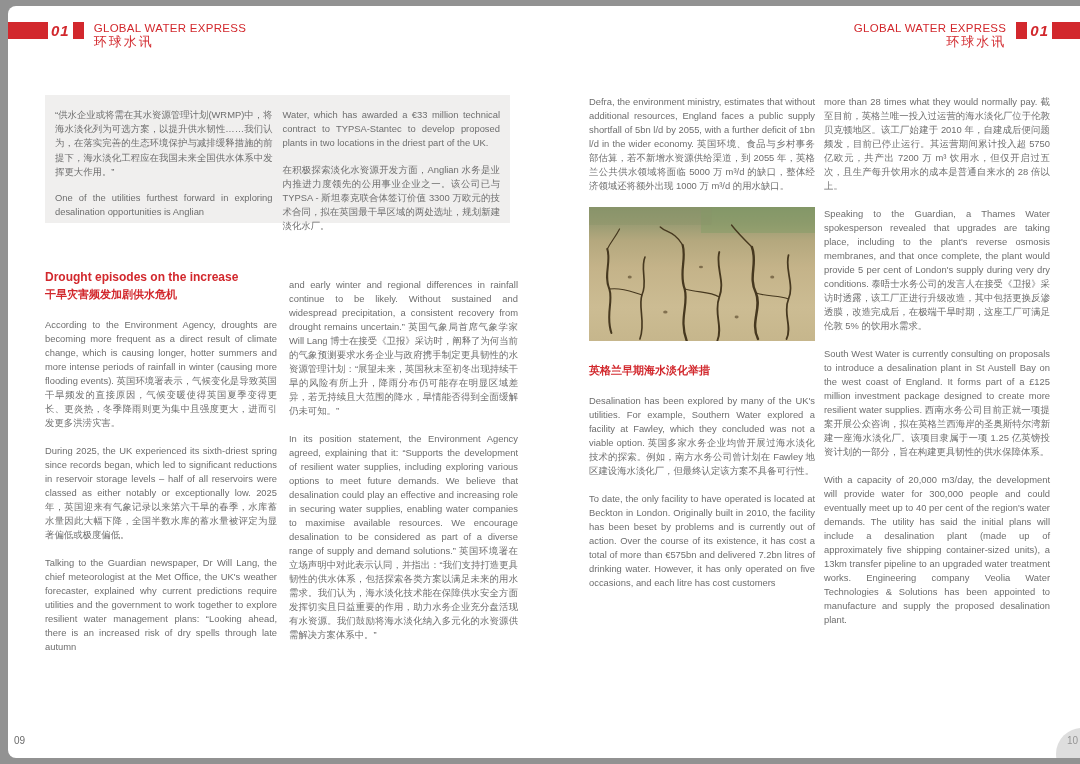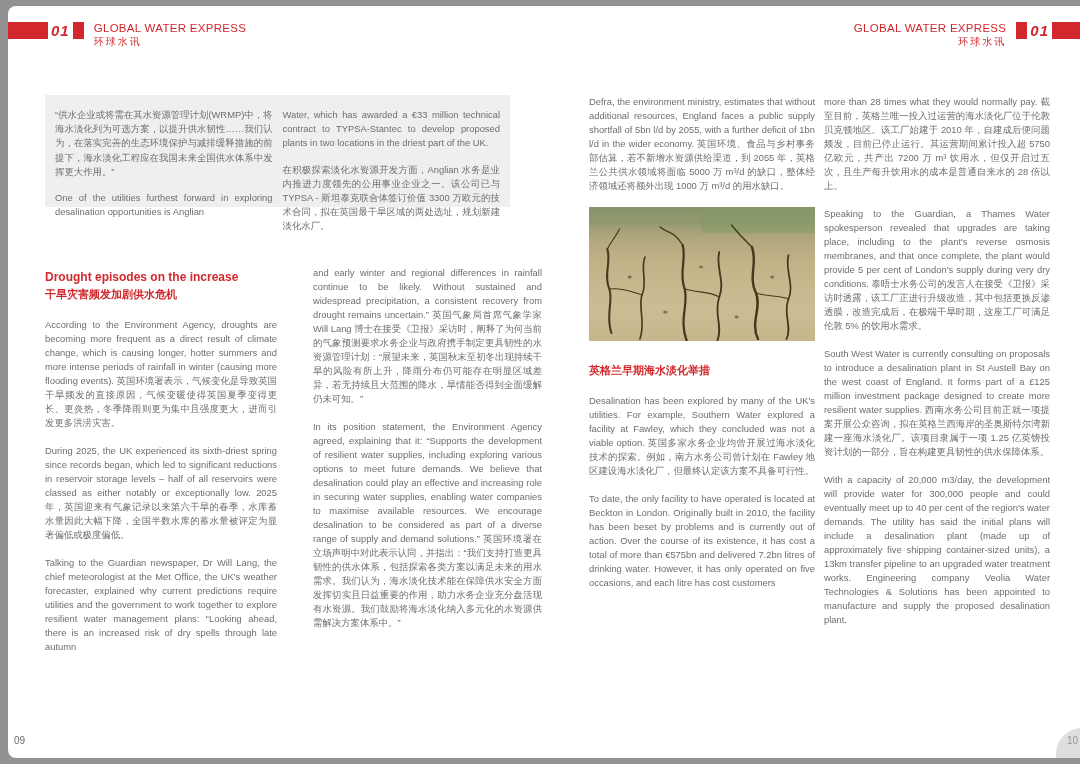--- a/index.html
+++ b/index.html
@@ -19,32 +19,32 @@
   .logo-right{right:0;}
   .issue-bar{display:block;height:17px;background:#d2282d;}
   .issue-bar.long{width:40px;}
   .issue-bar.short{width:11px;}
   .issue-digits{
     font-weight:900;font-style:italic;font-size:15px;line-height:17px;
     color:#d2282d;letter-spacing:1px;margin:0 3px;
   }
   .mag-title-block{margin:0 10px;}
   .mag-title{font-size:11.5px;font-weight:normal;color:#d2282d;letter-spacing:.3px;line-height:12px;}
-  .mag-sub{font-size:10px;color:#d2282d;letter-spacing:2px;margin-top:3px;line-height:9px;}
+  .mag-sub{font-size:13px;color:#d2282d;letter-spacing:2px;margin-top:3px;line-height:9px;}
   .logo-right .mag-title-block{text-align:right;}
   
   .col{position:absolute;font-size:9.4px;line-height:14px;color:#6e6e6e;text-align:justify;}
   .col p{margin:0 0 14px 0;}
   .col-1{left:37px;top:264px;width:232px;}
-  .col-2{left:281px;top:260px;width:229px;margin-left:24px;}
+  .col-2{left:281px;top:272px;width:229px;}
   .col-3{left:581px;top:89px;width:226px;}
   .col-4{left:816px;top:89px;width:226px;}
   
   .quote-box{
-    position:absolute;left:37px;top:89px;width:465px;height:112px;
+    position:absolute;left:37px;top:89px;width:465px;height:128px;
     box-sizing:border-box;background:#f0efee;
     padding:13px 10px;display:flex;gap:10px;
     font-size:9.4px;line-height:14.2px;color:#6e6e6e;text-align:justify;
   }
   .quote-col{flex:1;}
   .quote-col p{margin:0 0 12px 0;}
   
   .h-en{color:#d2282d;font-weight:bold;font-size:12px;line-height:15px;margin:0 0 2px 0;text-align:left;}
   .h-zh{color:#d2282d;font-weight:bold;font-size:11px;line-height:15px;margin:0 0 16px 0;text-align:left;}
   

